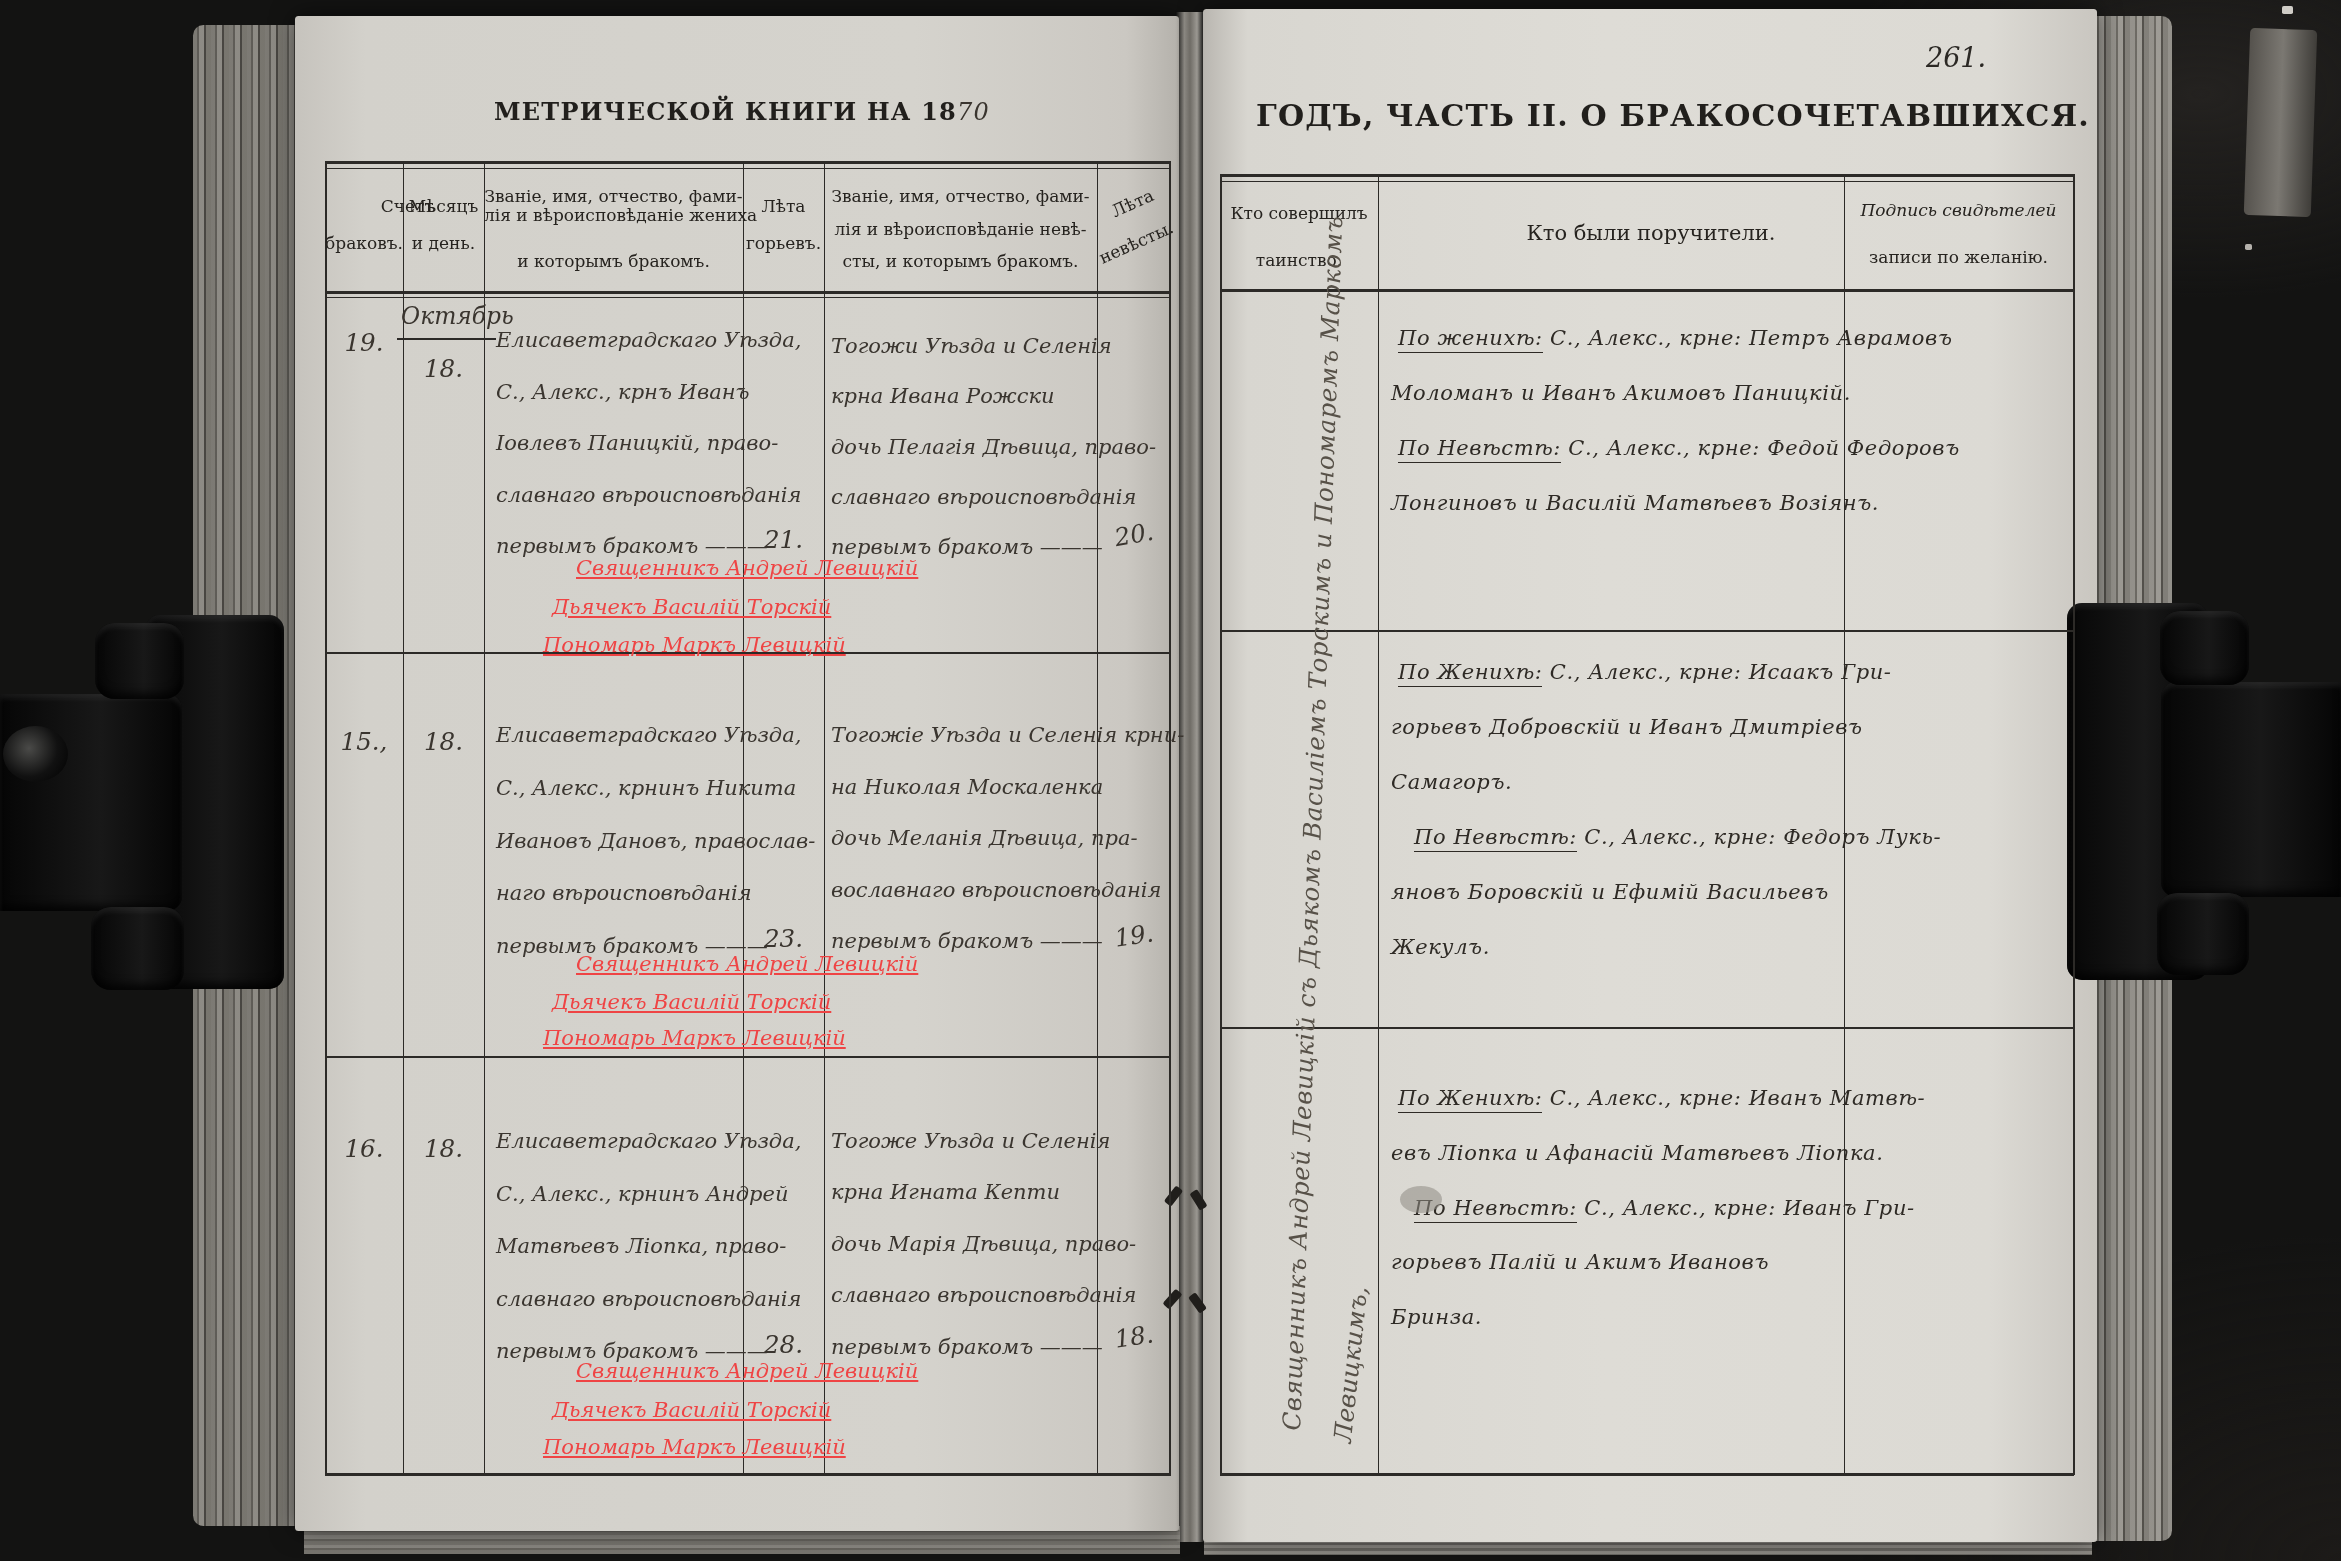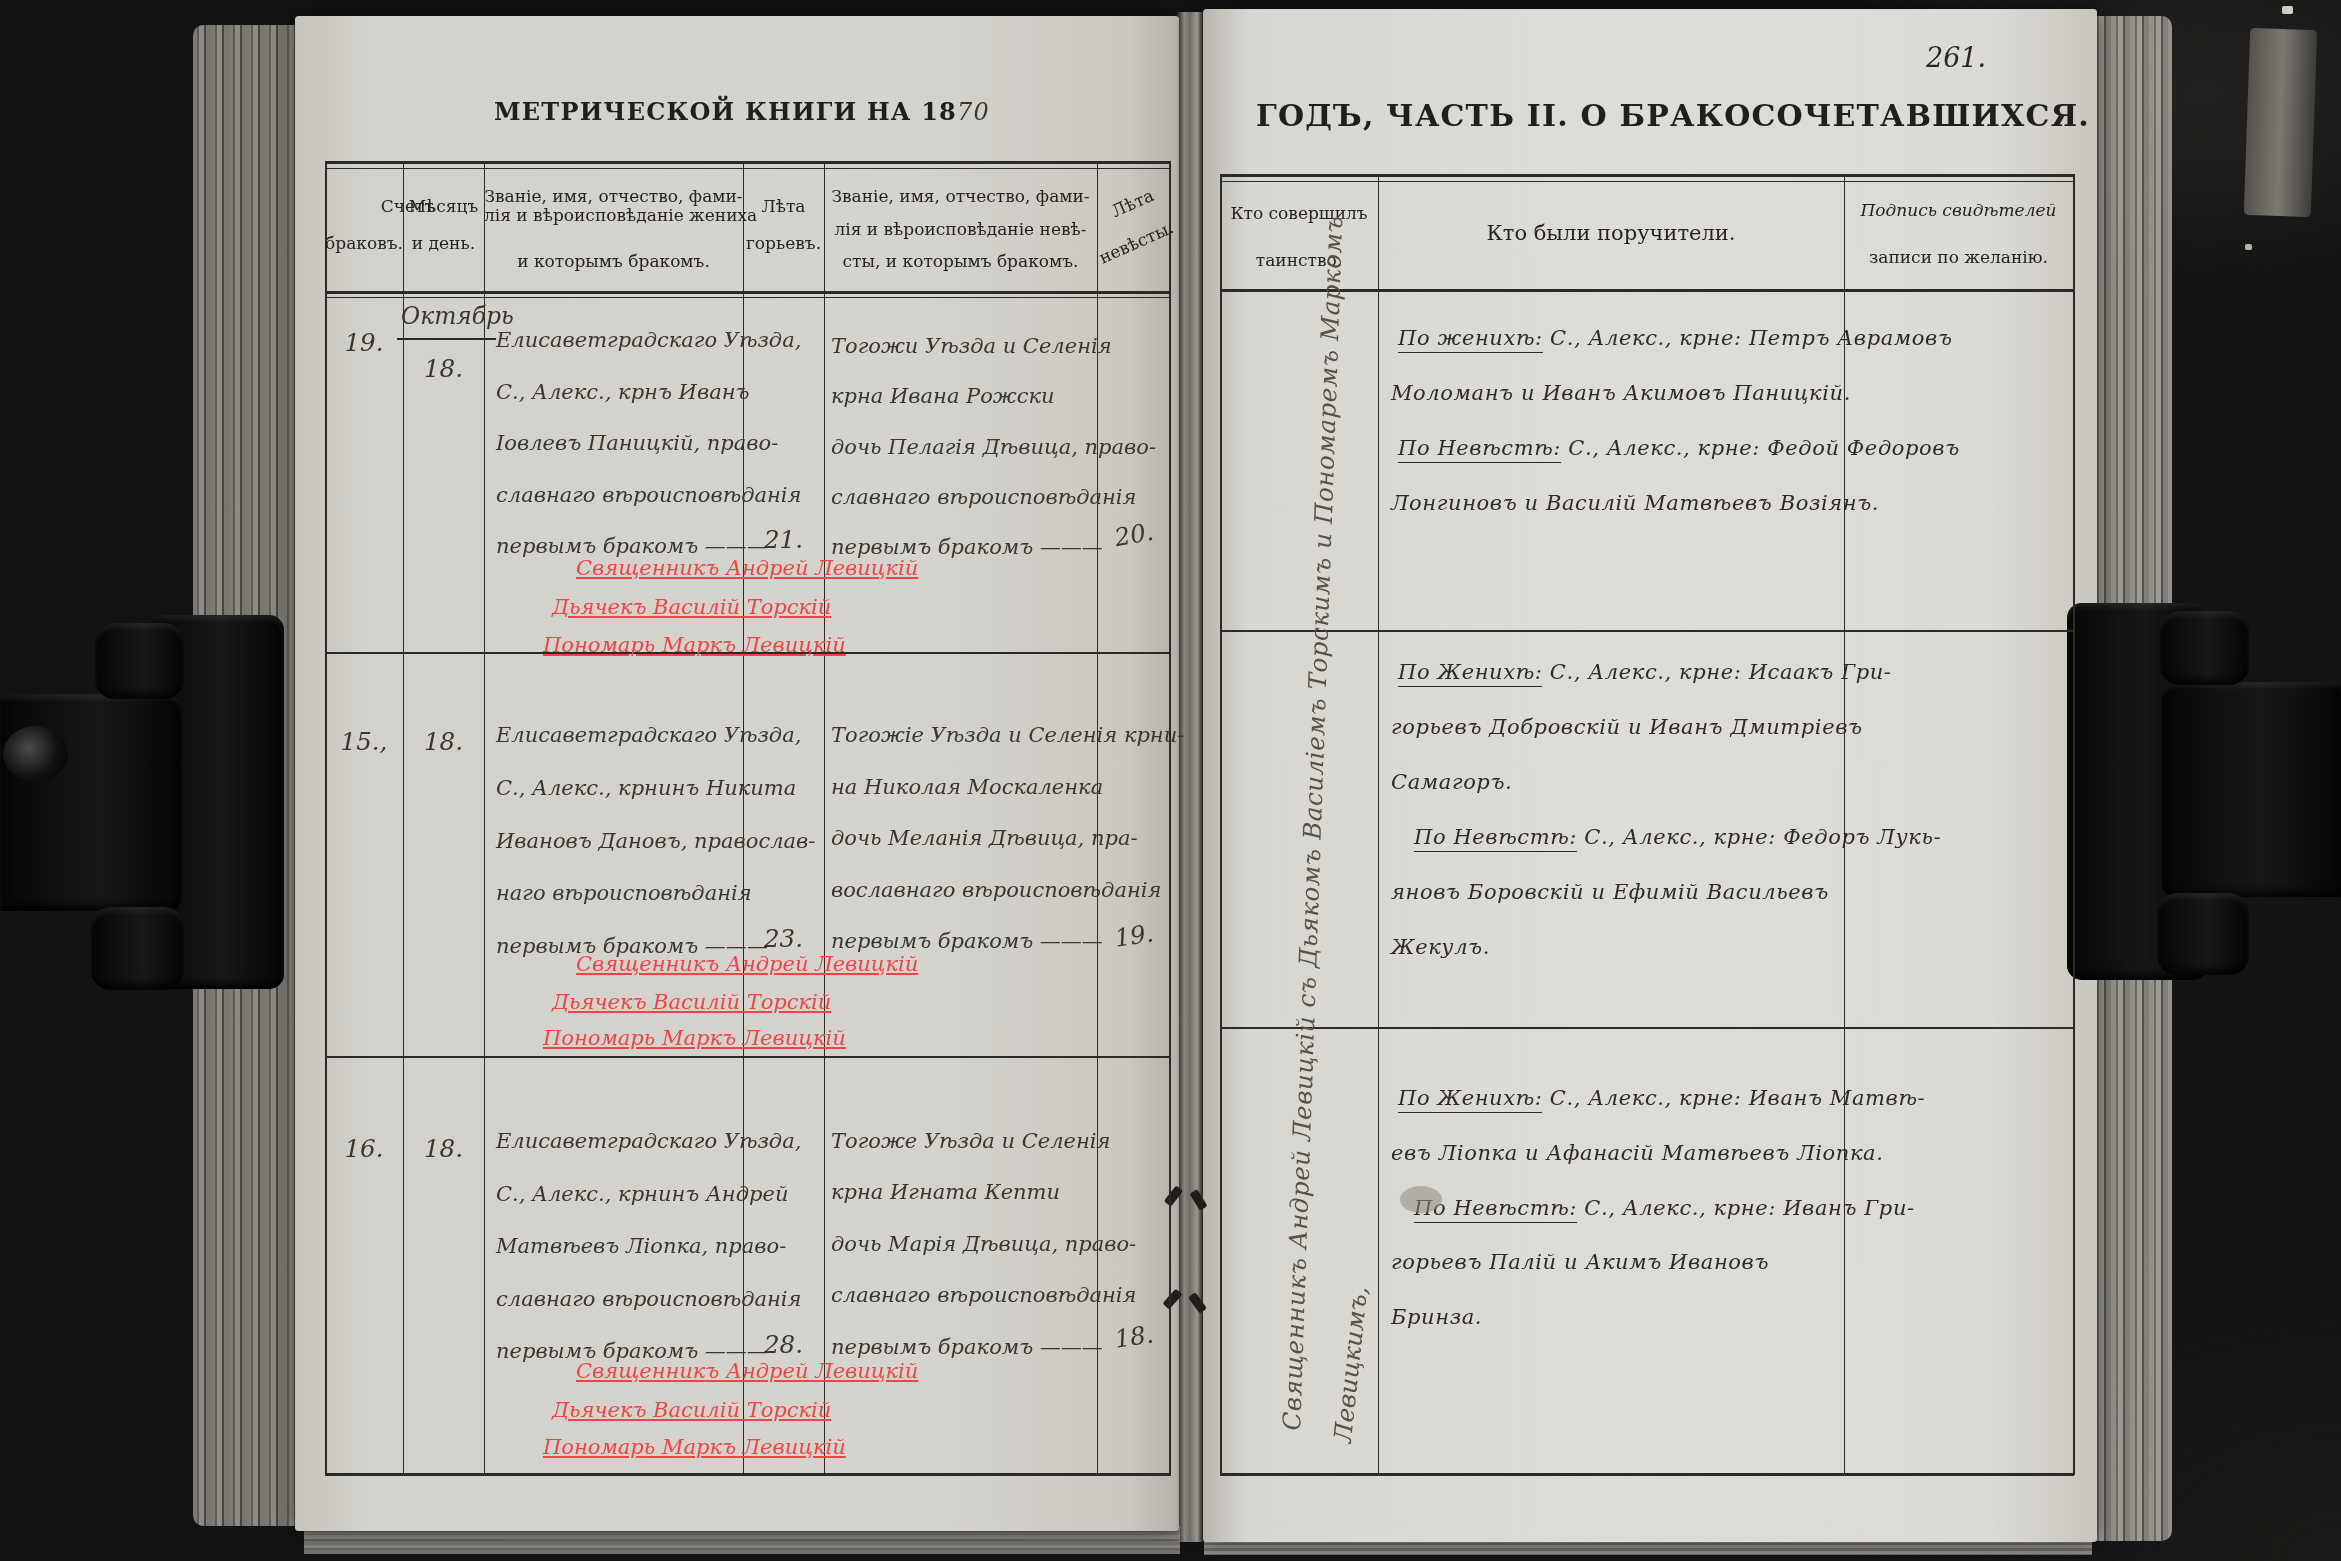--- a/index.html
+++ b/index.html
@@ -174,21 +174,21 @@
 <div class="ink-h" style="left:1220px;top:630px;width:854px;height:1.8px;"></div>
 <div class="ink-h" style="left:1220px;top:1027px;width:854px;height:1.8px;"></div>
 <div class="ink-h" style="left:1220px;top:1473px;width:854px;height:2.9px;"></div>
 <div class="ink-v" style="left:1220px;top:174px;width:1.8px;height:1301px;"></div>
 <div class="ink-v" style="left:1378px;top:174px;width:1.2px;height:1301px;"></div>
 <div class="ink-v" style="left:1844px;top:174px;width:1.2px;height:1301px;"></div>
 <div class="ink-v" style="left:2073px;top:174px;width:1.8px;height:1301px;"></div>
 
 <div class="hdr" style="left:1220px;top:203px;width:158px;">Кто совершилъ</div>
 <div class="hdr" style="left:1220px;top:250px;width:158px;">таинство.</div>
-<div class="hdr" style="left:1378px;top:221px;width:466px;font-size:21px;">Кто были поручители.</div>
+<div class="hdr" style="left:1378px;top:221px;width:466px;font-size:21px;padding-left:40px;">Кто были поручители.</div>
 <div class="hdr" style="left:1844px;top:200px;width:229px;font-style:italic;">Подпись свидѣтелей</div>
 <div class="hdr" style="left:1844px;top:247px;width:229px;">записи по желанію.</div>
 
 <div class="hw" style="left:1277px;top:1430px;width:1157px;font-size:24.5px;color:#575148;letter-spacing:0.6px;
      transform:rotate(-88deg);transform-origin:0 0;">Священникъ Андрей Левицкій съ Дьякомъ Василіемъ Торскимъ и Пономаремъ Маркомъ</div>
 <div class="hw" style="left:1328px;top:1441px;width:187px;font-size:24.5px;color:#575148;
      transform:rotate(-84deg);transform-origin:0 0;">Левицкимъ,</div>
 
 <div class="hw guar" style="left:1398px;top:326px;">
   <span class="gu">По женихѣ:</span><span> С., Алекс., крне: Петръ Аврамовъ</span>

